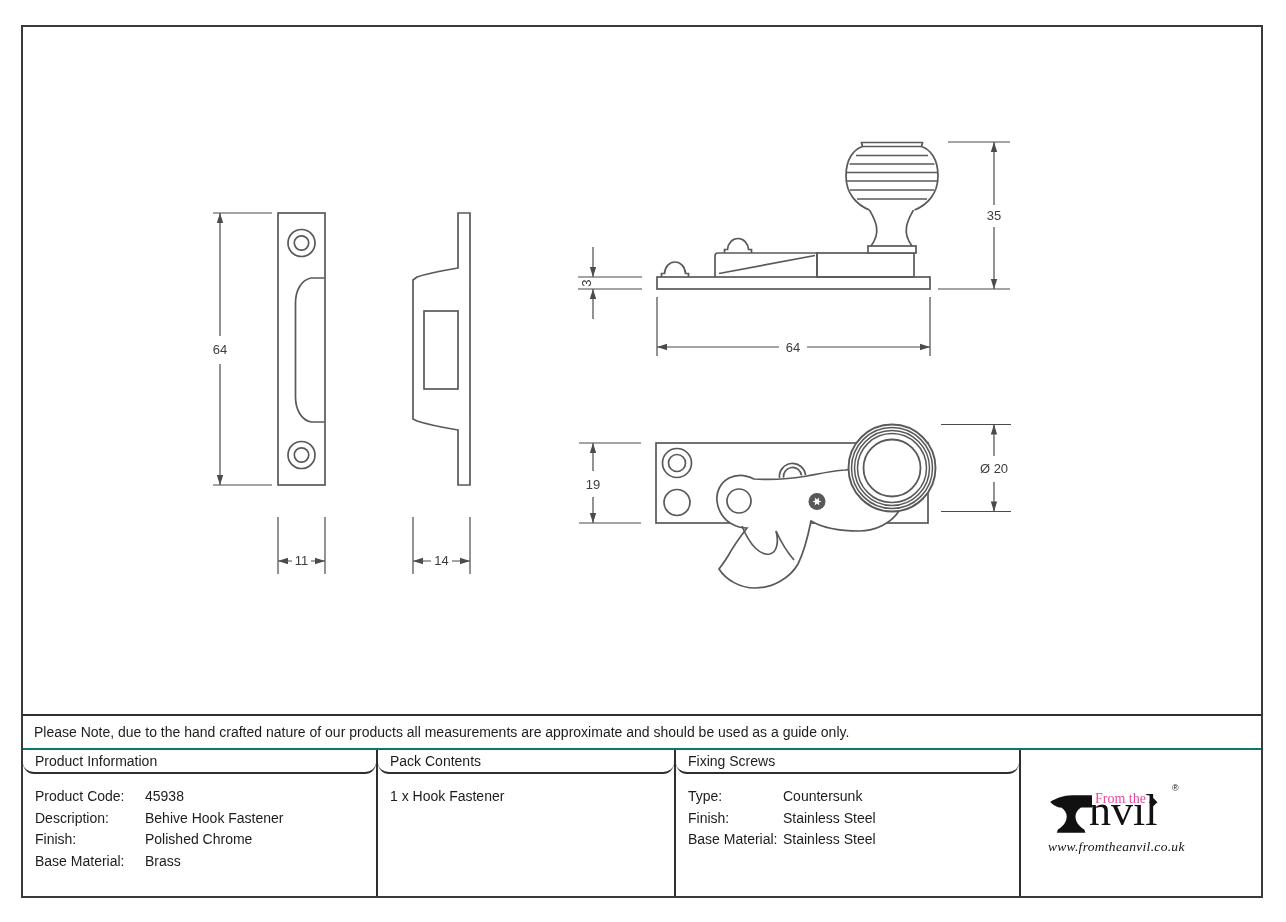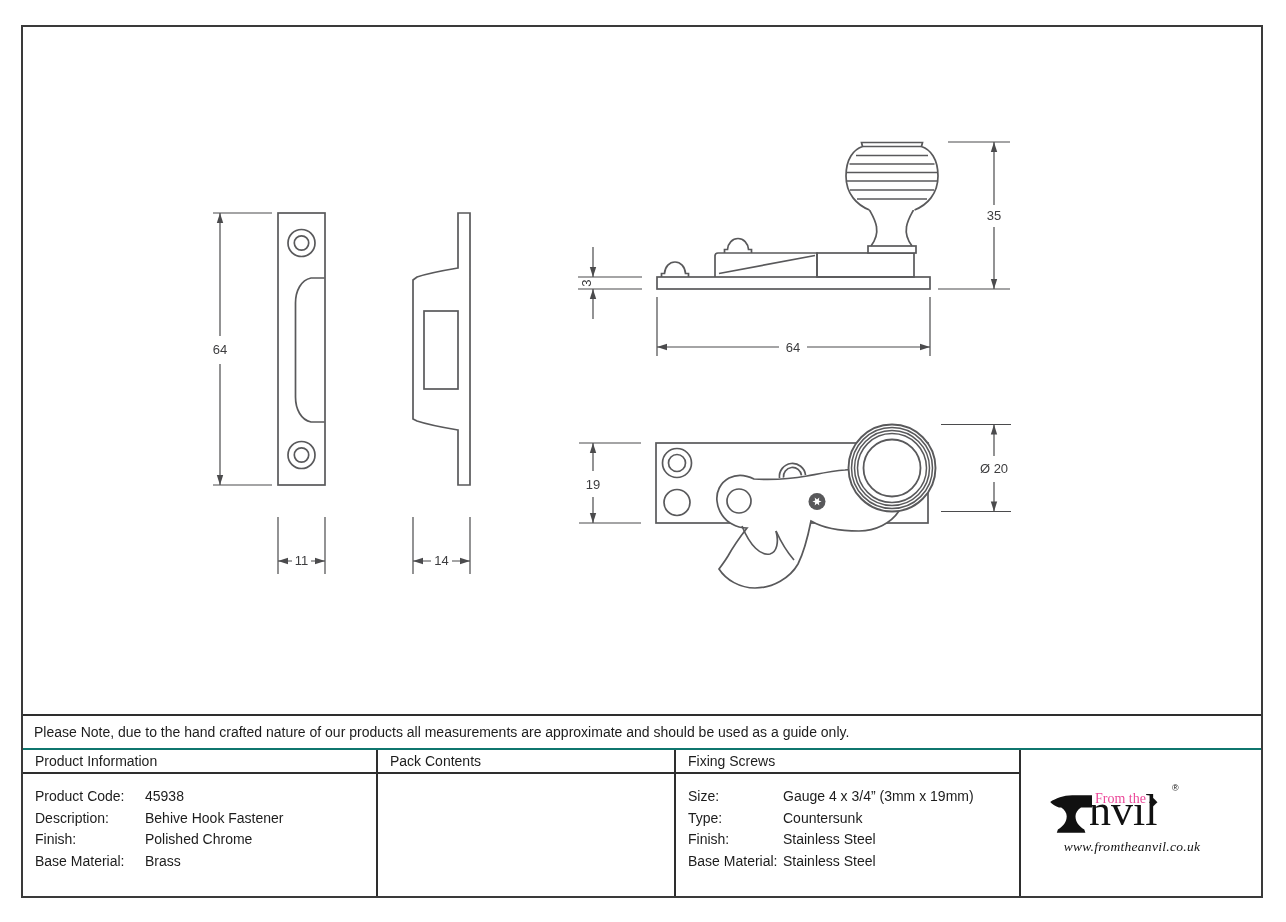--- a/index.html
+++ b/index.html
@@ -8,34 +8,34 @@
   .drawing-area{position:absolute;left:0;top:0;width:1238px;height:687px;}
   .note-row{position:absolute;left:0;top:687px;width:1238px;height:36px;border-top:2px solid #2e2e2e;border-bottom:2px solid #0f766e;box-sizing:border-box;display:flex;align-items:center;}
   .note-row span{padding-left:11px;font-size:14px;}
   .table-row{position:absolute;left:0;top:723px;width:1238px;height:146px;display:flex;}
   .col{box-sizing:border-box;height:146px;}
   .col-sep{border-right:2px solid #2e2e2e;}
   .col1{width:355px;}
   .col2{width:298px;}
   .col3{width:345px;}
   .col4{width:213px;display:flex;align-items:center;justify-content:center;padding-left:9px;}
-  .col-header{height:24px;border-bottom:2px solid #2e2e2e;box-sizing:border-box;display:flex;align-items:center;padding-left:12px;font-size:14px;}
+  .col-header{height:24px;border-bottom:2px solid #2e2e2e;box-sizing:border-box;display:flex;align-items:center;padding-left:12px;font-size:14px;border-radius:11px;}
   .col-body{padding:12px 0 0 12px;font-size:14px;line-height:21.5px;}
   .kv{display:flex;}
   .kv .k{width:110px;flex:none;}
   .col3 .kv .k{width:95px;}
   .plain-list div{white-space:nowrap;}
   
   .logo{position:relative;width:168px;height:84px;}
   .anvil-a{position:absolute;left:0;top:12px;width:44px;height:42px;}
   .fromthe{position:absolute;left:47px;top:10px;font-family:"Liberation Serif",serif;font-size:14px;color:#ec4899;}
   .anvil-word{position:absolute;left:41px;top:6px;font-family:"Liberation Serif",serif;font-size:44px;line-height:48px;color:#111;}
   .i-diamond{position:absolute;left:101px;top:14px;font-size:11px;color:#111;}
   .reg{position:absolute;left:124px;top:2px;font-size:9px;color:#111;}
-  .logo-url{position:absolute;left:0;top:58px;width:168px;text-align:center;font-family:"Liberation Serif",serif;font-style:italic;font-size:13.5px;color:#111;letter-spacing:0.3px;}
+  .logo-url{position:absolute;left:0;top:58px;width:168px;text-align:left;font-family:"Liberation Serif",serif;font-style:italic;font-size:13.5px;color:#111;letter-spacing:0.3px;}
   svg text{font-family:"Liberation Sans",sans-serif;font-size:13px;fill:#3d3d3f;}
 </style>
 </head>
 <body>
 
 <div class="sheet">
 
   <div class="drawing-area">
     <svg width="1238" height="687" viewBox="23 27 1238 687" xmlns="http://www.w3.org/2000/svg">
 
@@ -170,30 +170,27 @@
         <div class="kv">
             <span class="k">Base Material:</span>
             <span>Brass</span>
           </div>
       </div>
     </div>
 
     <div class="col col2 col-sep">
       <div class="col-header">Pack Contents</div>
       <div class="col-body plain-list">
+        <div>1 x Hook Fastener</div>
       </div>
     </div>
 
     <div class="col col3 col-sep">
       <div class="col-header">Fixing Screws</div>
       <div class="col-body">
-        <div class="kv">
-            <span class="k">Size:</span>
-            <span>Gauge 4 x 3/4” (3mm x 19mm)</span>
-          </div>
         <div class="kv">
             <span class="k">Type:</span>
             <span>Countersunk</span>
           </div>
         <div class="kv">
             <span class="k">Finish:</span>
             <span>Stainless Steel</span>
           </div>
         <div class="kv">
             <span class="k">Base Material:</span>

